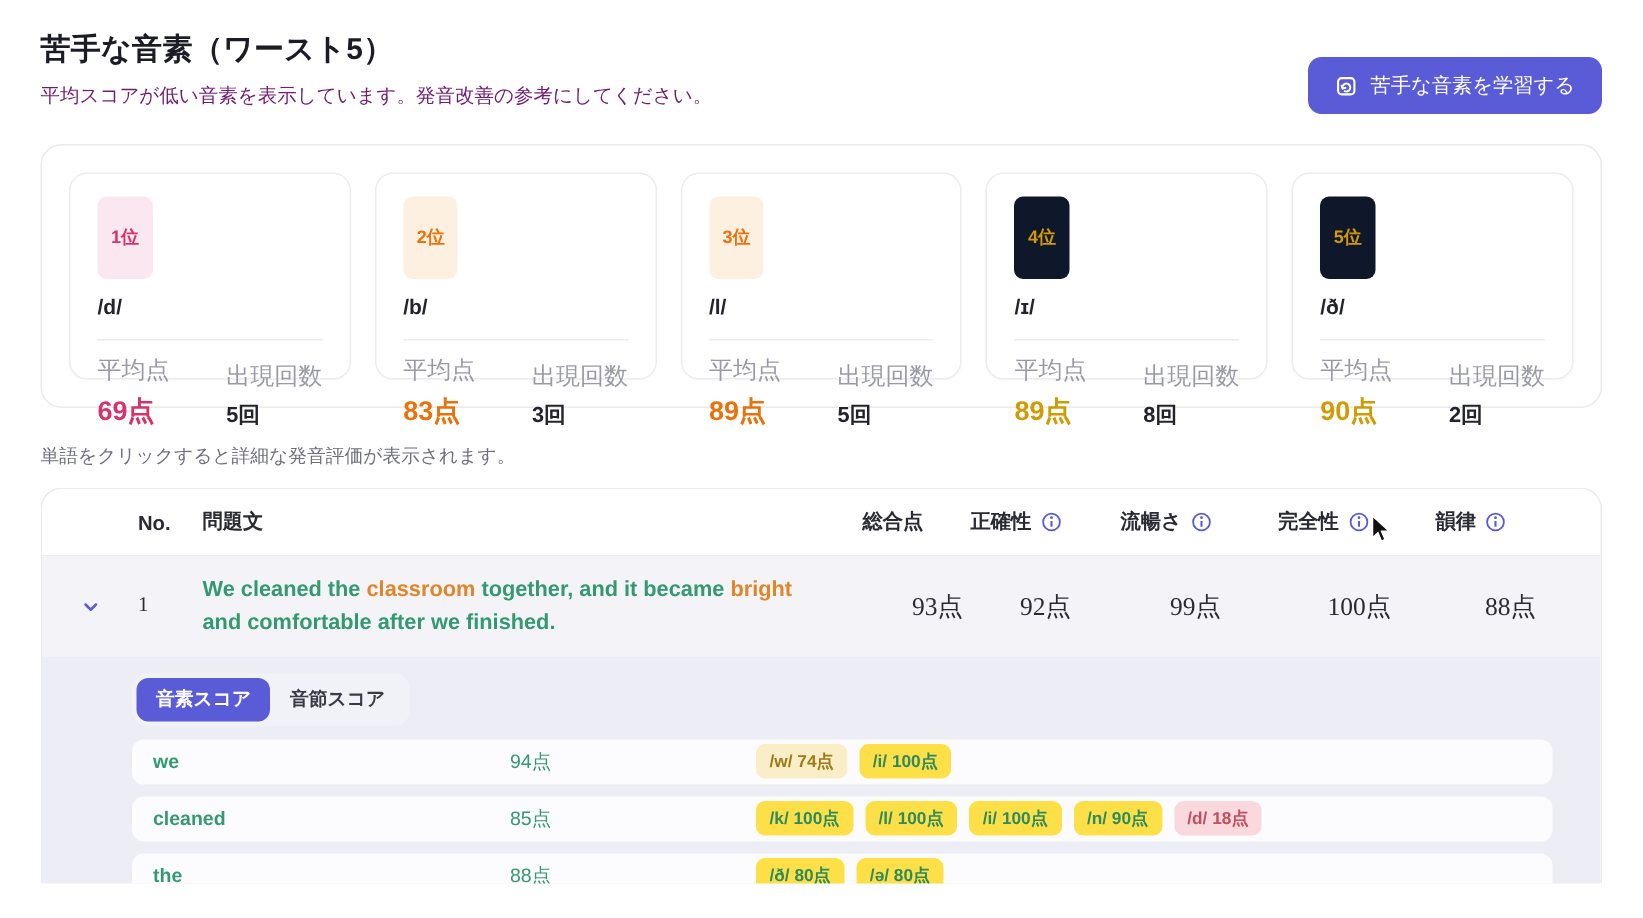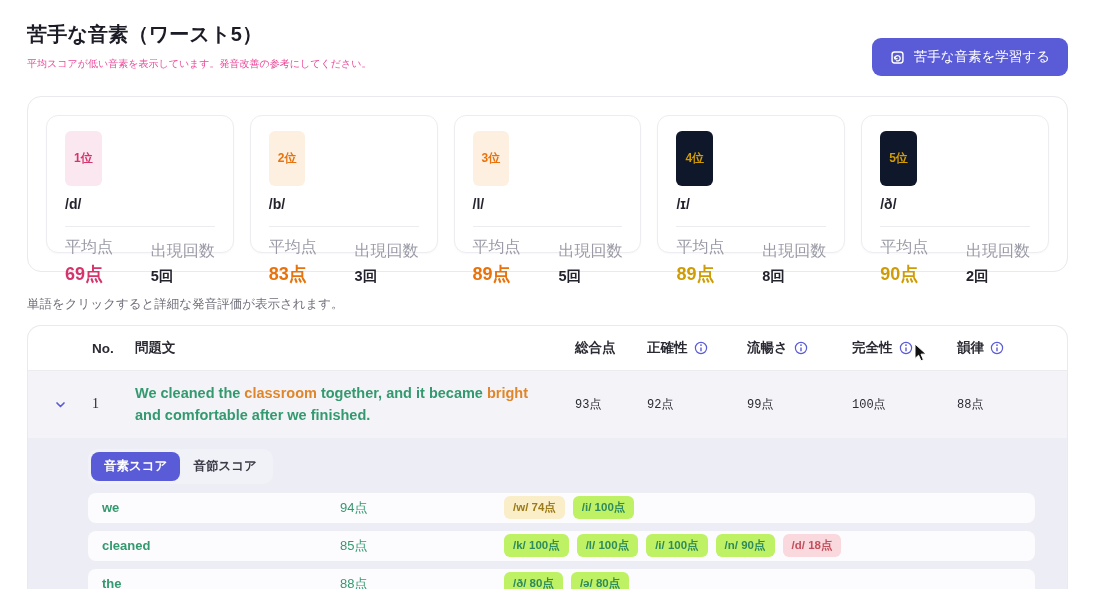--- a/index.html
+++ b/index.html
@@ -3,21 +3,21 @@
 <meta charset="utf-8">
 <style>
   * { margin:0; padding:0; box-sizing:border-box; }
   html,body { width:1095px; height:612px; overflow:hidden; background:#fff;
     font-family:"Liberation Sans","DejaVu Sans",sans-serif; color:#1c1c26; }
   .page { position:relative; width:1095px; height:612px; }
 
   
   .top-header { display:flex; justify-content:space-between; align-items:center; padding:16px 27px 0 27px; }
   .h1 { font-size:20px; font-weight:bold; letter-spacing:.2px; }
-  .h-sub { font-size:10px; color:#ec4899; margin-top:9px; }
+  .h-sub { font-size:13px; color:#701a75; margin-top:9px; }
   .learn-btn { display:flex; align-items:center; gap:9px; background:#5a5bd7; color:#fff;
     border:none; border-radius:9px; padding:10px 18px; font-size:13.5px; cursor:pointer;
     font-family:inherit; margin-top:22px; }
   .learn-btn svg { display:block; }
 
   
   .cards-wrap { margin:20px 27px 0 27px; border:1px solid #e9e9ee; border-radius:14px;
     padding:18px; display:flex; gap:16px; height:176px; }
   .rank-card { flex:1; background:#fff; border:1px solid #ededf1; border-radius:12px;
     padding:15px 18px 14px 18px; box-shadow:0 1px 2px rgba(20,20,40,.03); }
@@ -46,35 +46,35 @@
     border-radius:14px 14px 0 0; overflow:hidden; height:264px; background:#fff; }
   .trow { display:grid; grid-template-columns:64px 43px 440px 72px 100px 105px 105px 1fr; align-items:center; }
   .thead { height:45px; border-bottom:1px solid #ececf0; }
   .th { font-size:13.5px; font-weight:bold; color:#2a2a33; display:flex; align-items:center; gap:6px; }
   .tr1 { background:#f4f4f8; padding:11px 0; }
   .chev-cell { display:flex; justify-content:center; }
   .no-cell { font-size:14px; color:#2a2a33; font-family:"Liberation Serif","DejaVu Serif",serif; }
   .question { font-size:14.5px; font-weight:bold; line-height:1.55; padding-right:26px; }
   .w-green { color:#33996e; }
   .w-orange { color:#e0862a; }
-  .score-cell { font-size:12px; color:#2a2a33; font-family:Liberation Mono, monospace; }
+  .score-cell { font-size:17px; color:#2a2a33; font-family:Liberation Serif, serif;margin-left:33px; }
 
   
   .expanded { background:#ededf5; padding:11px 32px 20px 60px; height:153px; }
   .tabs { display:inline-flex; background:#f1f1f8; border-radius:10px; padding:3px; margin-bottom:9px; }
   .tab { border:none; background:transparent; font-family:inherit; font-size:12.5px; font-weight:bold;
     color:#3a3a46; padding:6px 13px; border-radius:8px; cursor:pointer; }
   .tab.active { background:#5a5bd7; color:#fff; }
   .word-row { background:#fcfcfe; border-radius:8px; height:30px; display:flex; align-items:center;
     padding:0 14px; margin-bottom:8px; }
   .word-name { width:238px; font-size:13px; font-weight:bold; color:#33996e; }
   .word-score { width:164px; font-size:13px; font-weight:normal; color:#33996e; }
   .ph-badges { display:flex; gap:8px; }
   .ph-badge { font-size:11.5px; font-weight:bold; padding:4px 9px; border-radius:6px; white-space:nowrap; }
-  .b-green { background:#bef264; color:#2f8a5d; }
+  .b-green { background:#fde047; color:#2f8a5d; }
   .b-amber { background:#faeec9; color:#9c7a18; }
   .b-red   { background:#f9d9dd; color:#c44f5c; }
 
   .info-ic, .chev-ic { flex:none; }
   .cursor { position:absolute; left:914px; top:343px; pointer-events:none; }
 </style>
 </head>
 <body>
 
 <div class="page">

